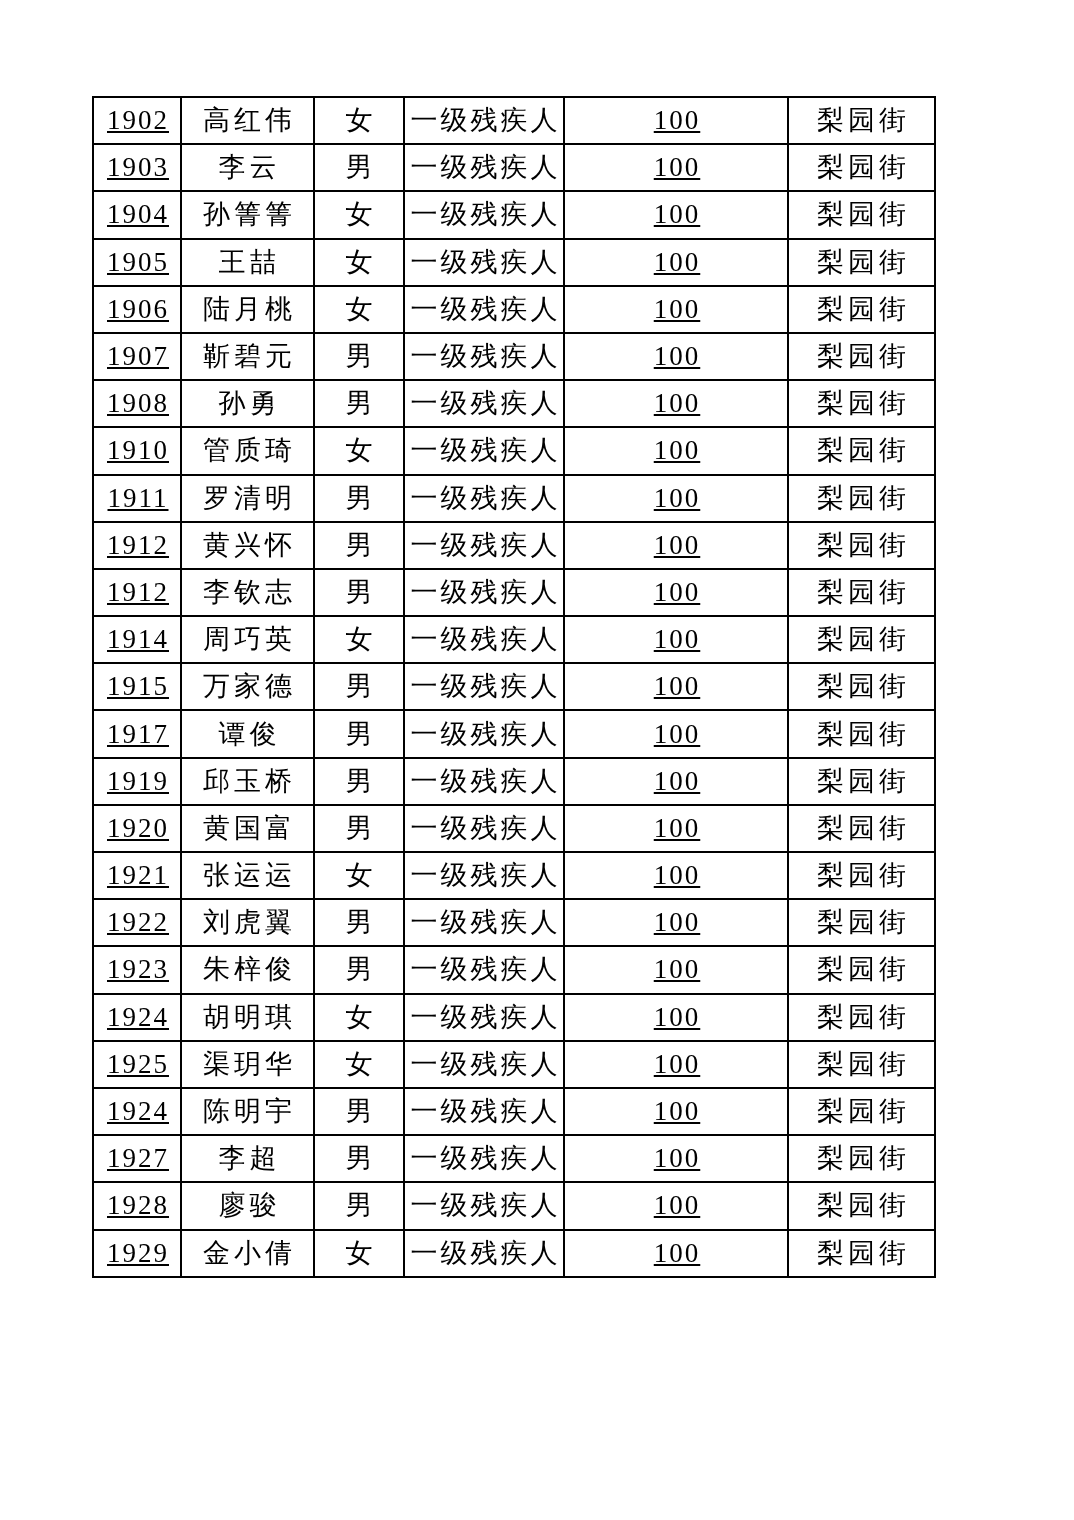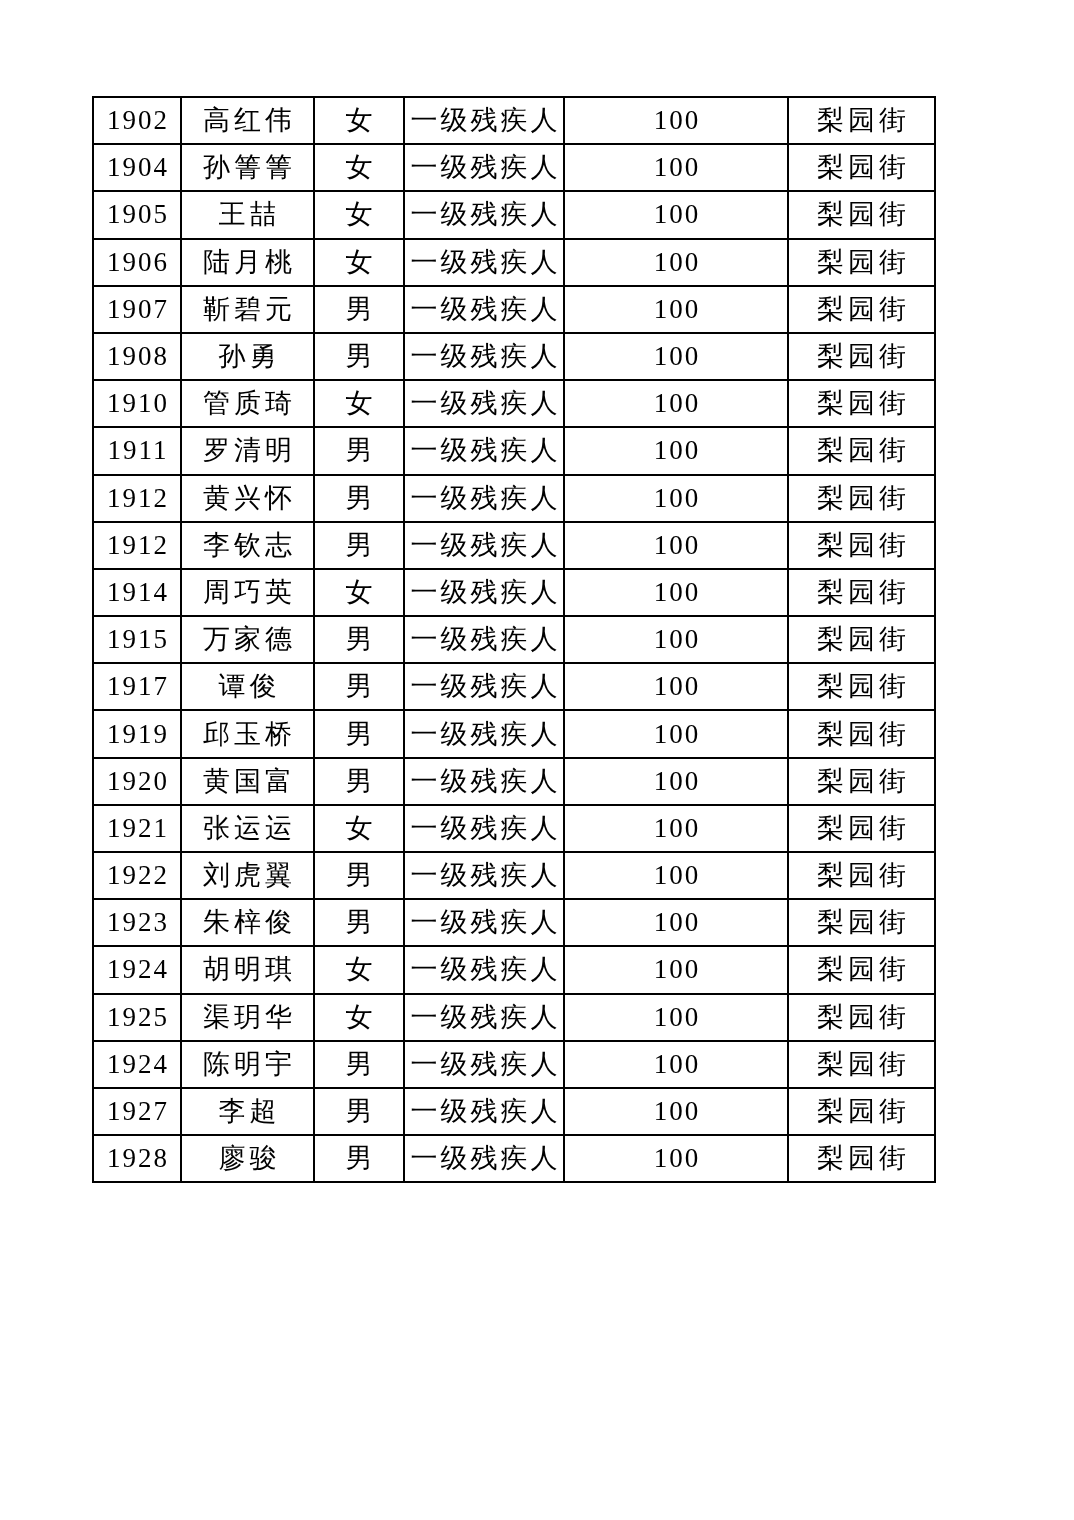--- a/index.html
+++ b/index.html
@@ -40,20 +40,21 @@
     font-size: 27px;
     line-height: 1;
     padding: 0;
     white-space: nowrap;
     overflow: hidden;
   }
   td.cell-id, td.cell-amount {
     letter-spacing: 2px;
     text-indent: 2px;
     font-size: 28px;
+    text-decoration: underline;
   }
   td.cell-name, td.cell-gender, td.cell-category, td.cell-street {
     letter-spacing: 4px;
     text-indent: 4px;
   }
   td.cell-category {
     letter-spacing: 3px;
     text-indent: 3px;
   }
 </style>
@@ -73,20 +74,28 @@
     <tbody>
         <tr>
     <td class="cell-id">1902</td>
     <td class="cell-name">高红伟</td>
     <td class="cell-gender">女</td>
     <td class="cell-category">一级残疾人</td>
     <td class="cell-amount">100</td>
     <td class="cell-street">梨园街</td>
   </tr>
         <tr>
+    <td class="cell-id">1903</td>
+    <td class="cell-name">李云</td>
+    <td class="cell-gender">男</td>
+    <td class="cell-category">一级残疾人</td>
+    <td class="cell-amount">100</td>
+    <td class="cell-street">梨园街</td>
+  </tr>
+        <tr>
     <td class="cell-id">1904</td>
     <td class="cell-name">孙箐箐</td>
     <td class="cell-gender">女</td>
     <td class="cell-category">一级残疾人</td>
     <td class="cell-amount">100</td>
     <td class="cell-street">梨园街</td>
   </tr>
         <tr>
     <td class="cell-id">1905</td>
     <td class="cell-name">王喆</td>
@@ -244,19 +253,27 @@
     <td class="cell-name">李超</td>
     <td class="cell-gender">男</td>
     <td class="cell-category">一级残疾人</td>
     <td class="cell-amount">100</td>
     <td class="cell-street">梨园街</td>
   </tr>
         <tr>
     <td class="cell-id">1928</td>
     <td class="cell-name">廖骏</td>
     <td class="cell-gender">男</td>
+    <td class="cell-category">一级残疾人</td>
+    <td class="cell-amount">100</td>
+    <td class="cell-street">梨园街</td>
+  </tr>
+        <tr>
+    <td class="cell-id">1929</td>
+    <td class="cell-name">金小倩</td>
+    <td class="cell-gender">女</td>
     <td class="cell-category">一级残疾人</td>
     <td class="cell-amount">100</td>
     <td class="cell-street">梨园街</td>
   </tr>
       </tbody>
   </table>
 </div>
 
 </body></html>

